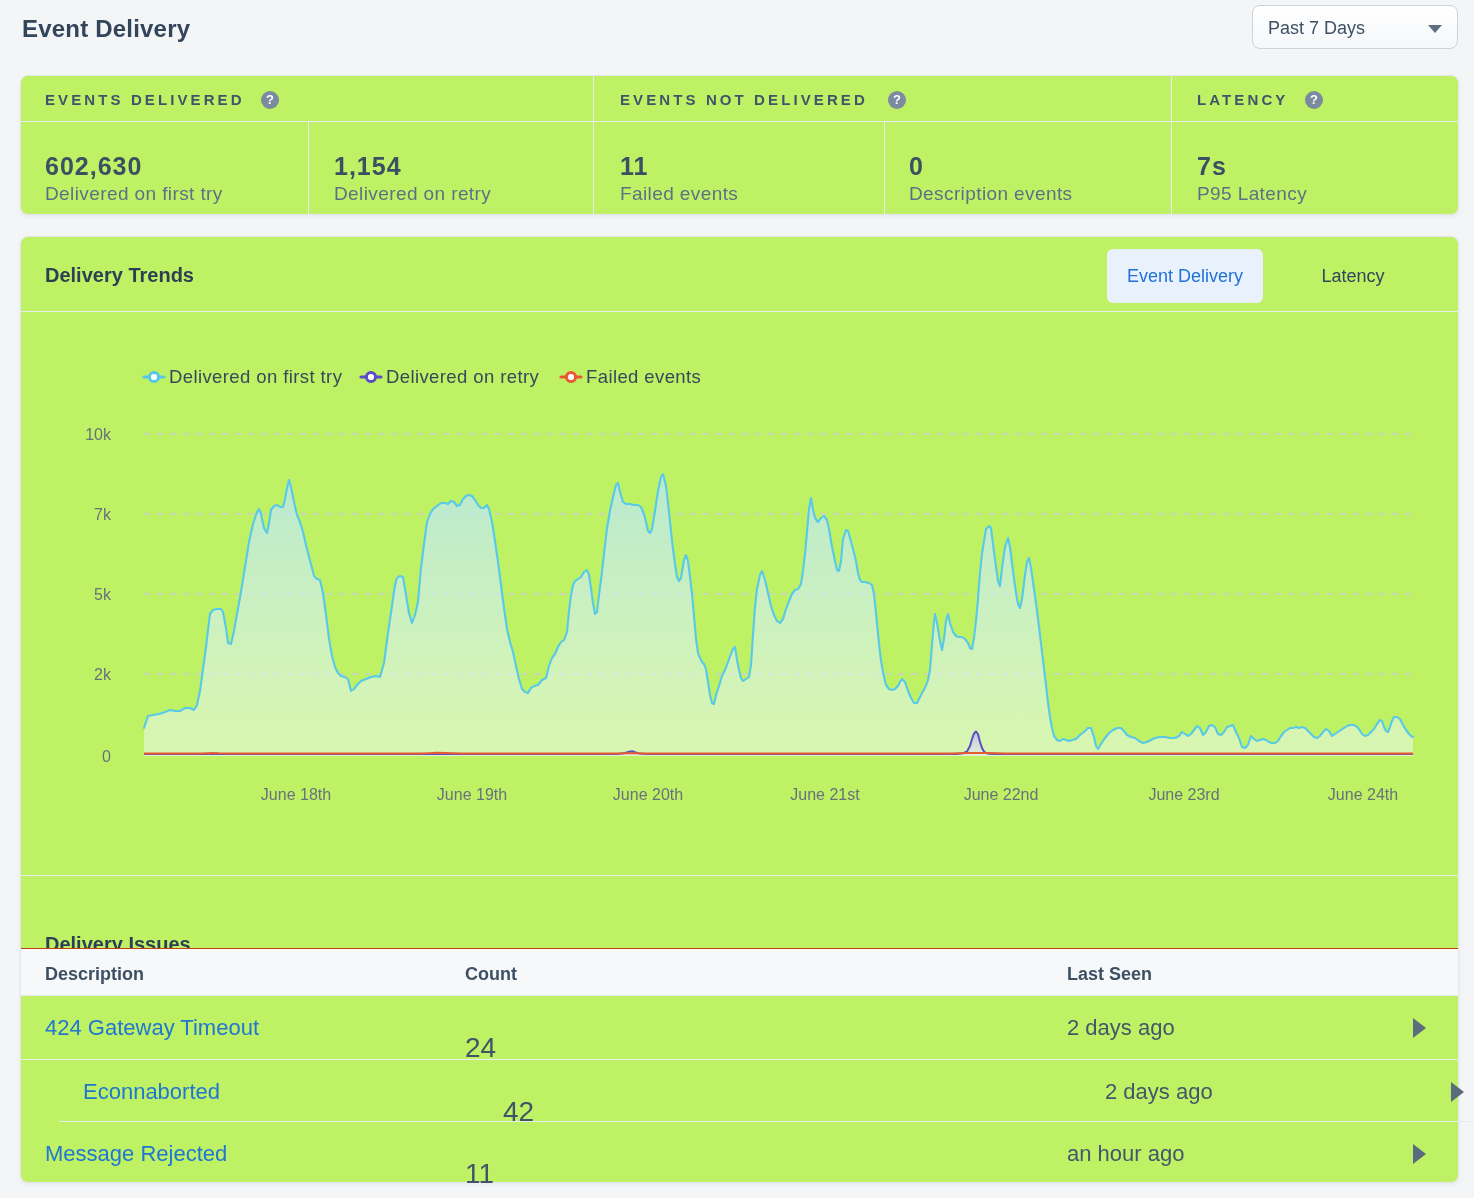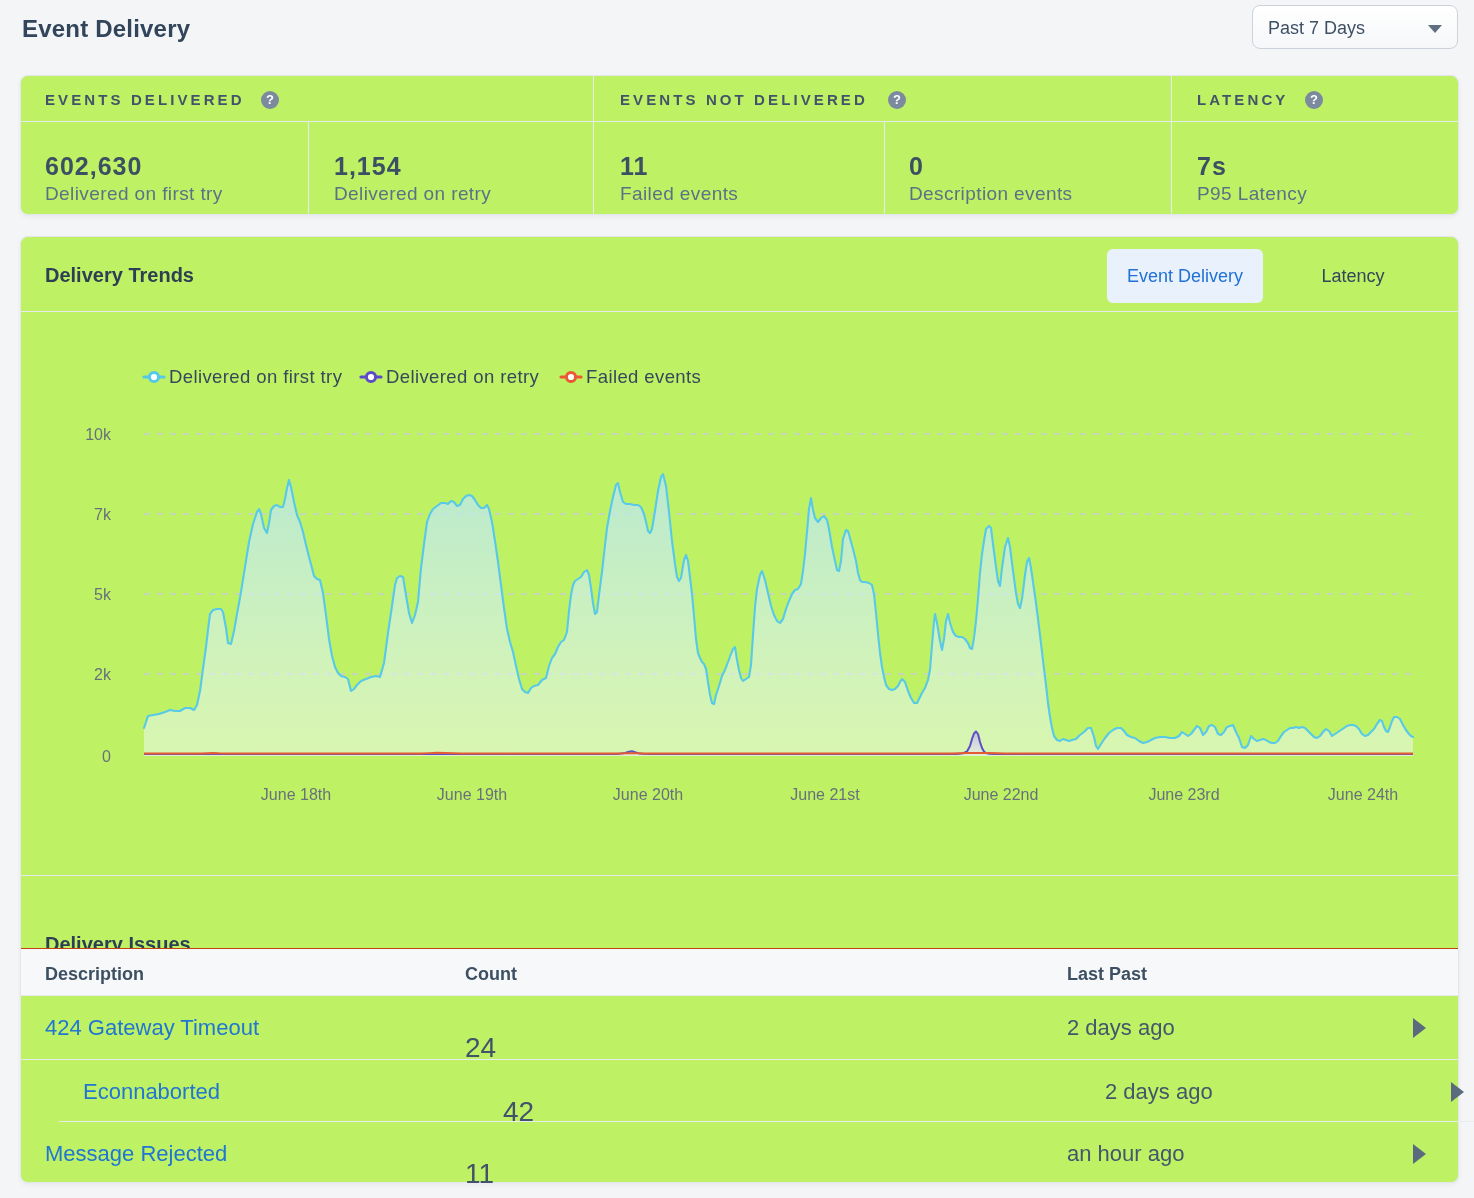--- a/index.html
+++ b/index.html
@@ -134,21 +134,21 @@
       <polygon points="123.0,441.9 590.0,441.9 596.0,442.0 600.0,441.6 604.0,441.0 608.0,439.8 611.0,439.2 614.0,440.2 618.0,441.4 622.0,441.8 628.0,442.0 930.0,442.0 936.0,442.0 940.0,441.5 943.0,441.0 946.0,439.5 949.0,434.0 951.0,427.0 953.0,421.5 955.0,419.5 957.0,422.0 959.0,430.0 961.0,436.0 963.0,439.5 965.0,441.0 968.0,441.8 974.0,442.0 1392.0,442.0 1392.0,444.0 123.0,444.0" fill="url(#gp)"></polygon>
       <polyline points="123.0,441.9 590.0,441.9 596.0,442.0 600.0,441.6 604.0,441.0 608.0,439.8 611.0,439.2 614.0,440.2 618.0,441.4 622.0,441.8 628.0,442.0 930.0,442.0 936.0,442.0 940.0,441.5 943.0,441.0 946.0,439.5 949.0,434.0 951.0,427.0 953.0,421.5 955.0,419.5 957.0,422.0 959.0,430.0 961.0,436.0 963.0,439.5 965.0,441.0 968.0,441.8 974.0,442.0 1392.0,442.0" fill="none" stroke="#5b4fc4" stroke-width="2" stroke-linejoin="round"></polyline>
       <polyline points="123.0,441.5 180.0,441.5 186.0,441.2 192.0,441.0 198.0,441.3 206.0,441.5 400.0,441.5 408.0,441.1 416.0,440.8 424.0,441.0 432.0,441.3 440.0,441.5 600.0,441.5 608.0,441.1 616.0,441.3 624.0,441.5 930.0,441.5 938.0,441.2 946.0,441.0 968.0,441.0 976.0,441.3 984.0,441.5 1392.0,441.5" fill="none" stroke="#e55b33" stroke-width="1.9" stroke-linejoin="round"></polyline>
     </svg>
 
     <div class="isep"></div>
     <div class="ctitle" id="tt2">Delivery Issues</div>
     <div class="thead">
       <div style="left:24px;">Description</div>
       <div style="left:444px;">Count</div>
-      <div style="left:1046px;">Last Past</div>
+      <div style="left:1046px;">Last Seen</div>
     </div>
     <div class="row" style="top:759px; height:64px;">
       <div class="c1">424 Gateway Timeout</div>
         <div class="c2">24</div>
         <div class="c3">2 days ago</div>
         <div class="tri"></div>
     </div>
     <div class="row" style="top:823px; height:62px;margin-left:38px;">
       <div class="c1">Econnaborted</div>
         <div class="c2">42</div>

